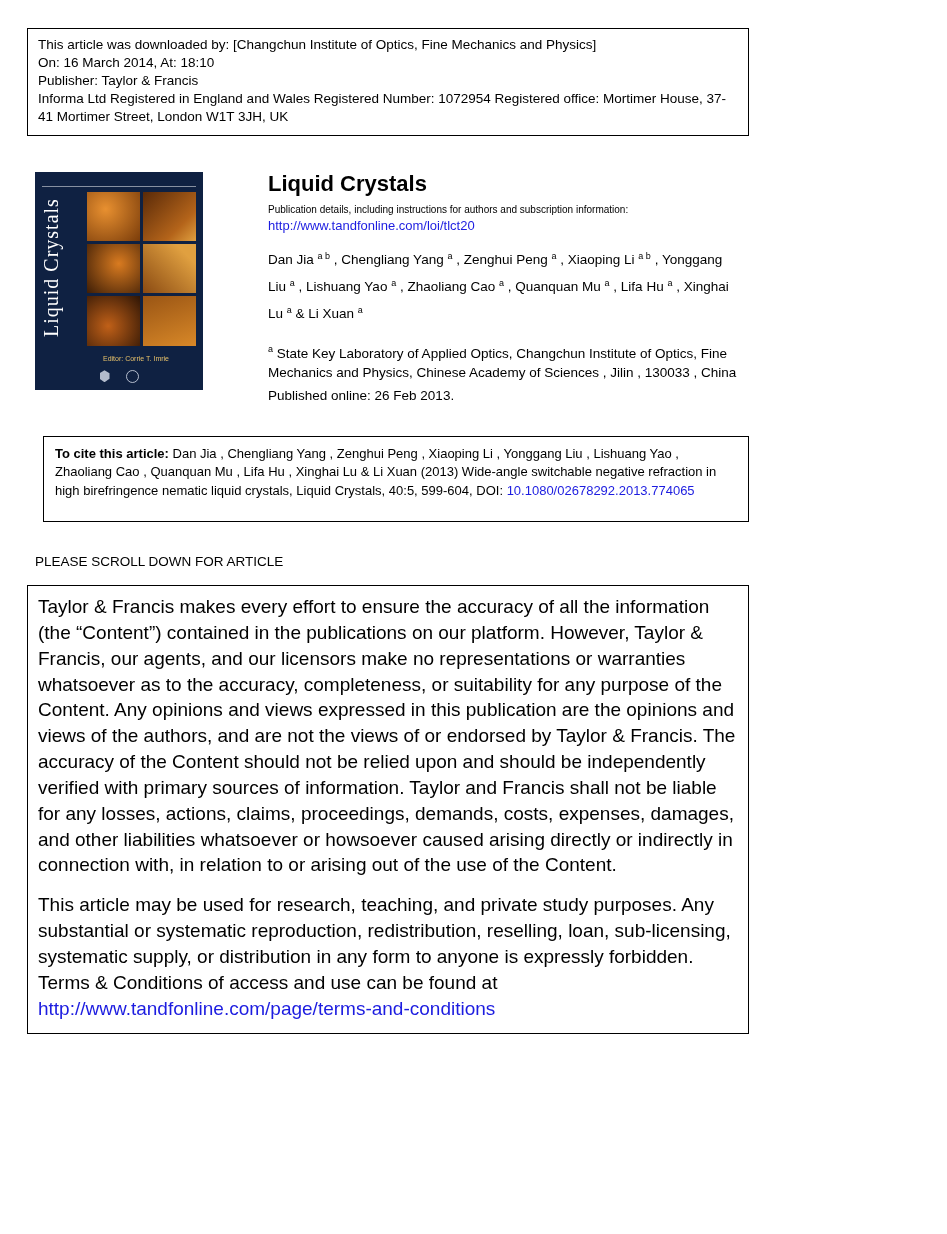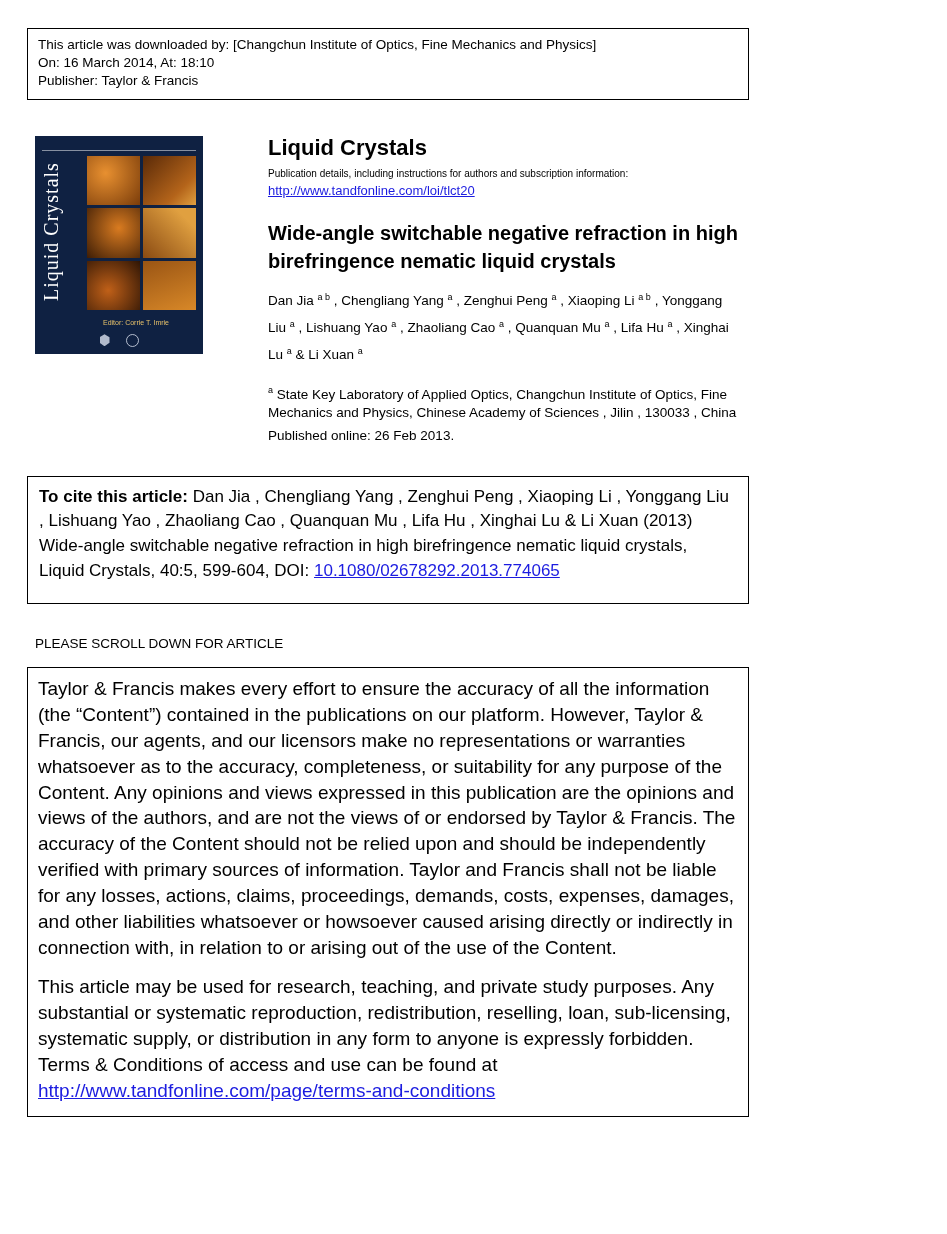--- a/index.html
+++ b/index.html
@@ -37,30 +37,30 @@
   .cover-logos{position:absolute;bottom:7px;left:0;right:0;display:flex;
     justify-content:center;gap:16px;align-items:center;}
   .logo-shield{width:10px;height:12px;background:#cfd6e4;opacity:.85;
     clip-path:polygon(50% 0,100% 25%,100% 70%,50% 100%,0 70%,0 25%);}
   .logo-circle{width:13px;height:13px;border:1.5px solid #cfd6e4;
     border-radius:50%;box-sizing:border-box;opacity:.85;}
   
   .journal-info{margin-left:65px;width:654px;}
   .journal-title{font-size:22px;font-weight:bold;margin:0 0 7px 0;line-height:1.1;}
   .pub-details{font-size:10px;line-height:1.35;}
-  a.link{color:var(--link-color);text-decoration:underline;cursor:pointer;}
+  a.link{color:var(--link-color);cursor:pointer;}
   .journal-url{font-size:13px;display:inline-block;margin-top:2px;}
   .article-title{font-size:20px;font-weight:bold;line-height:1.4;
     margin:20px 0 0 0;max-width:610px;}
   .authors{font-size:13.5px;line-height:2.0;margin-top:12px;}
   .authors sup,.affil sup,.cite-box sup{font-size:9px;}
   .affil{font-size:13.5px;line-height:1.4;margin-top:16px;}
   .pub-online{font-size:13.5px;margin-top:4px;line-height:1.4;}
   
-  .cite-box{margin-top:30px;padding:8px 11px 20px 11px;font-size:17px;line-height:1.45;}
+  .cite-box{margin-top:30px;padding:8px 11px 20px 11px;font-size:13px;line-height:1.45;margin-left:16px;}
   .cite-para{margin:0;}
   .link-line{margin:16px 0 0 0;}
   .bold{font-weight:bold;}
   
   .scroll-notice{margin:32px 0 0 8px;font-size:13.5px;}
   
   .disclaimer-box{margin-top:16px;padding:8px 10px 12px 10px;
     font-size:19px;line-height:1.36;}
   .disclaimer-box p{margin:0;}
   .disclaimer-box p + p{margin-top:14px;}
@@ -68,20 +68,21 @@
 </style>
 </head>
 <body>
 
 <div class="page">
 
   <div class="box download-box">
     <div>This article was downloaded by: [Changchun Institute of Optics, Fine Mechanics and Physics]</div>
     <div>On: 16 March 2014, At: 18:10</div>
     <div>Publisher: Taylor &amp; Francis</div>
+    <div>Informa Ltd Registered in England and Wales Registered Number: 1072954 Registered office: Mortimer House, 37-41 Mortimer Street, London W1T 3JH, UK</div>
   </div>
 
   <div class="journal-section">
 
     <div class="cover">
       <div class="cover-topline"></div>
       <div class="cover-vtitle">Liquid Crystals</div>
       <div class="cover-collage">
         <div class="tile tile-1"></div>
         <div class="tile tile-2"></div>
@@ -95,21 +96,20 @@
         <span class="logo-shield"></span>
         <span class="logo-circle"></span>
       </div>
     </div>
 
     <div class="journal-info">
       <h1 class="journal-title">Liquid Crystals</h1>
       <div class="pub-details">Publication details, including instructions for authors and subscription information:</div>
       <a class="link journal-url">http://www.tandfonline.com/loi/tlct20</a>
 
-      <h2 class="article-title">Wide-angle switchable negative refraction in high birefringence nematic liquid crystals</h2>
 
       <div class="authors" id="author-list"><span>Dan Jia&nbsp;<sup>a b</sup></span> , <span>Chengliang Yang&nbsp;<sup>a</sup></span> , <span>Zenghui Peng&nbsp;<sup>a</sup></span> , <span>Xiaoping Li&nbsp;<sup>a b</sup></span> , <span>Yonggang Liu&nbsp;<sup>a</sup></span> , <span>Lishuang Yao&nbsp;<sup>a</sup></span> , <span>Zhaoliang Cao&nbsp;<sup>a</sup></span> , <span>Quanquan Mu&nbsp;<sup>a</sup></span> , <span>Lifa Hu&nbsp;<sup>a</sup></span> , <span>Xinghai Lu&nbsp;<sup>a</sup></span> &amp; <span>Li Xuan&nbsp;<sup>a</sup></span></div>
 
       <div class="affil">
         <sup>a</sup>
         <span>State Key Laboratory of Applied Optics, Changchun Institute of Optics, Fine Mechanics and Physics, Chinese Academy of Sciences , Jilin , 130033 , China</span>
       </div>
       <div class="pub-online">Published online: 26 Feb 2013.</div>
     </div>
   </div>

